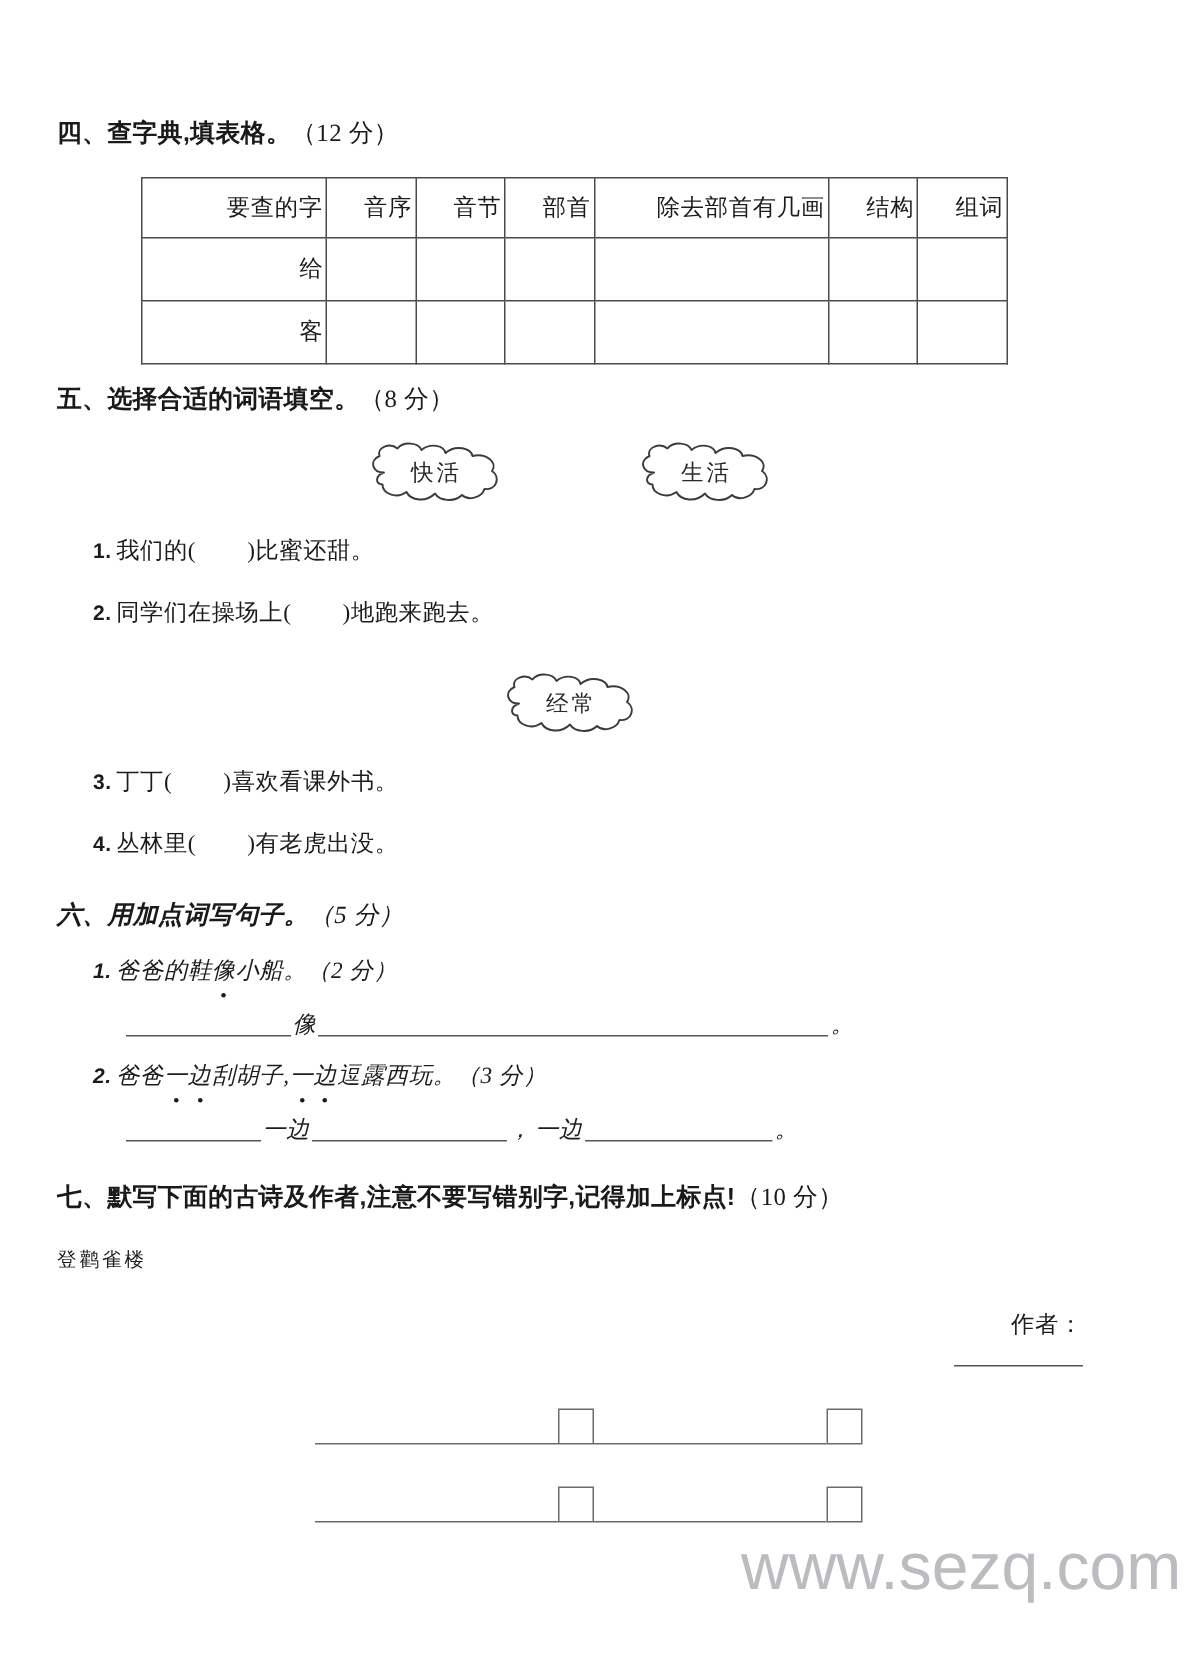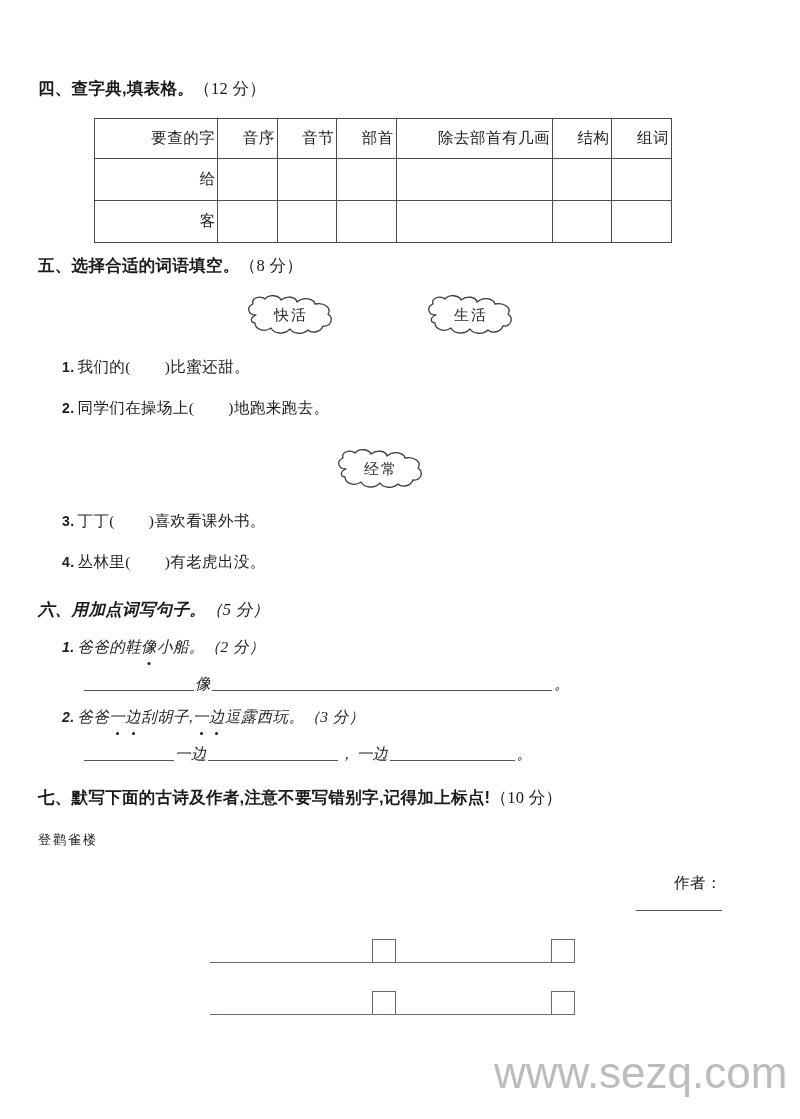--- a/index.html
+++ b/index.html
@@ -207,21 +207,21 @@
     width: 24px;
     height: 24px;
     border: 1.4px solid #6a6a72;
     flex: 0 0 auto;
   }
 
   
   .watermark {
     position: absolute;
     left: 494px;
-    top: 1048px;
+    top: 1020px;
     font-family: "Liberation Sans", "DejaVu Sans", sans-serif;
     font-size: 44px;
     color: #bcbcc0;
     letter-spacing: 0px;
     white-space: nowrap;
     user-select: none;
   }
 </style>
 </head>
 <body>

